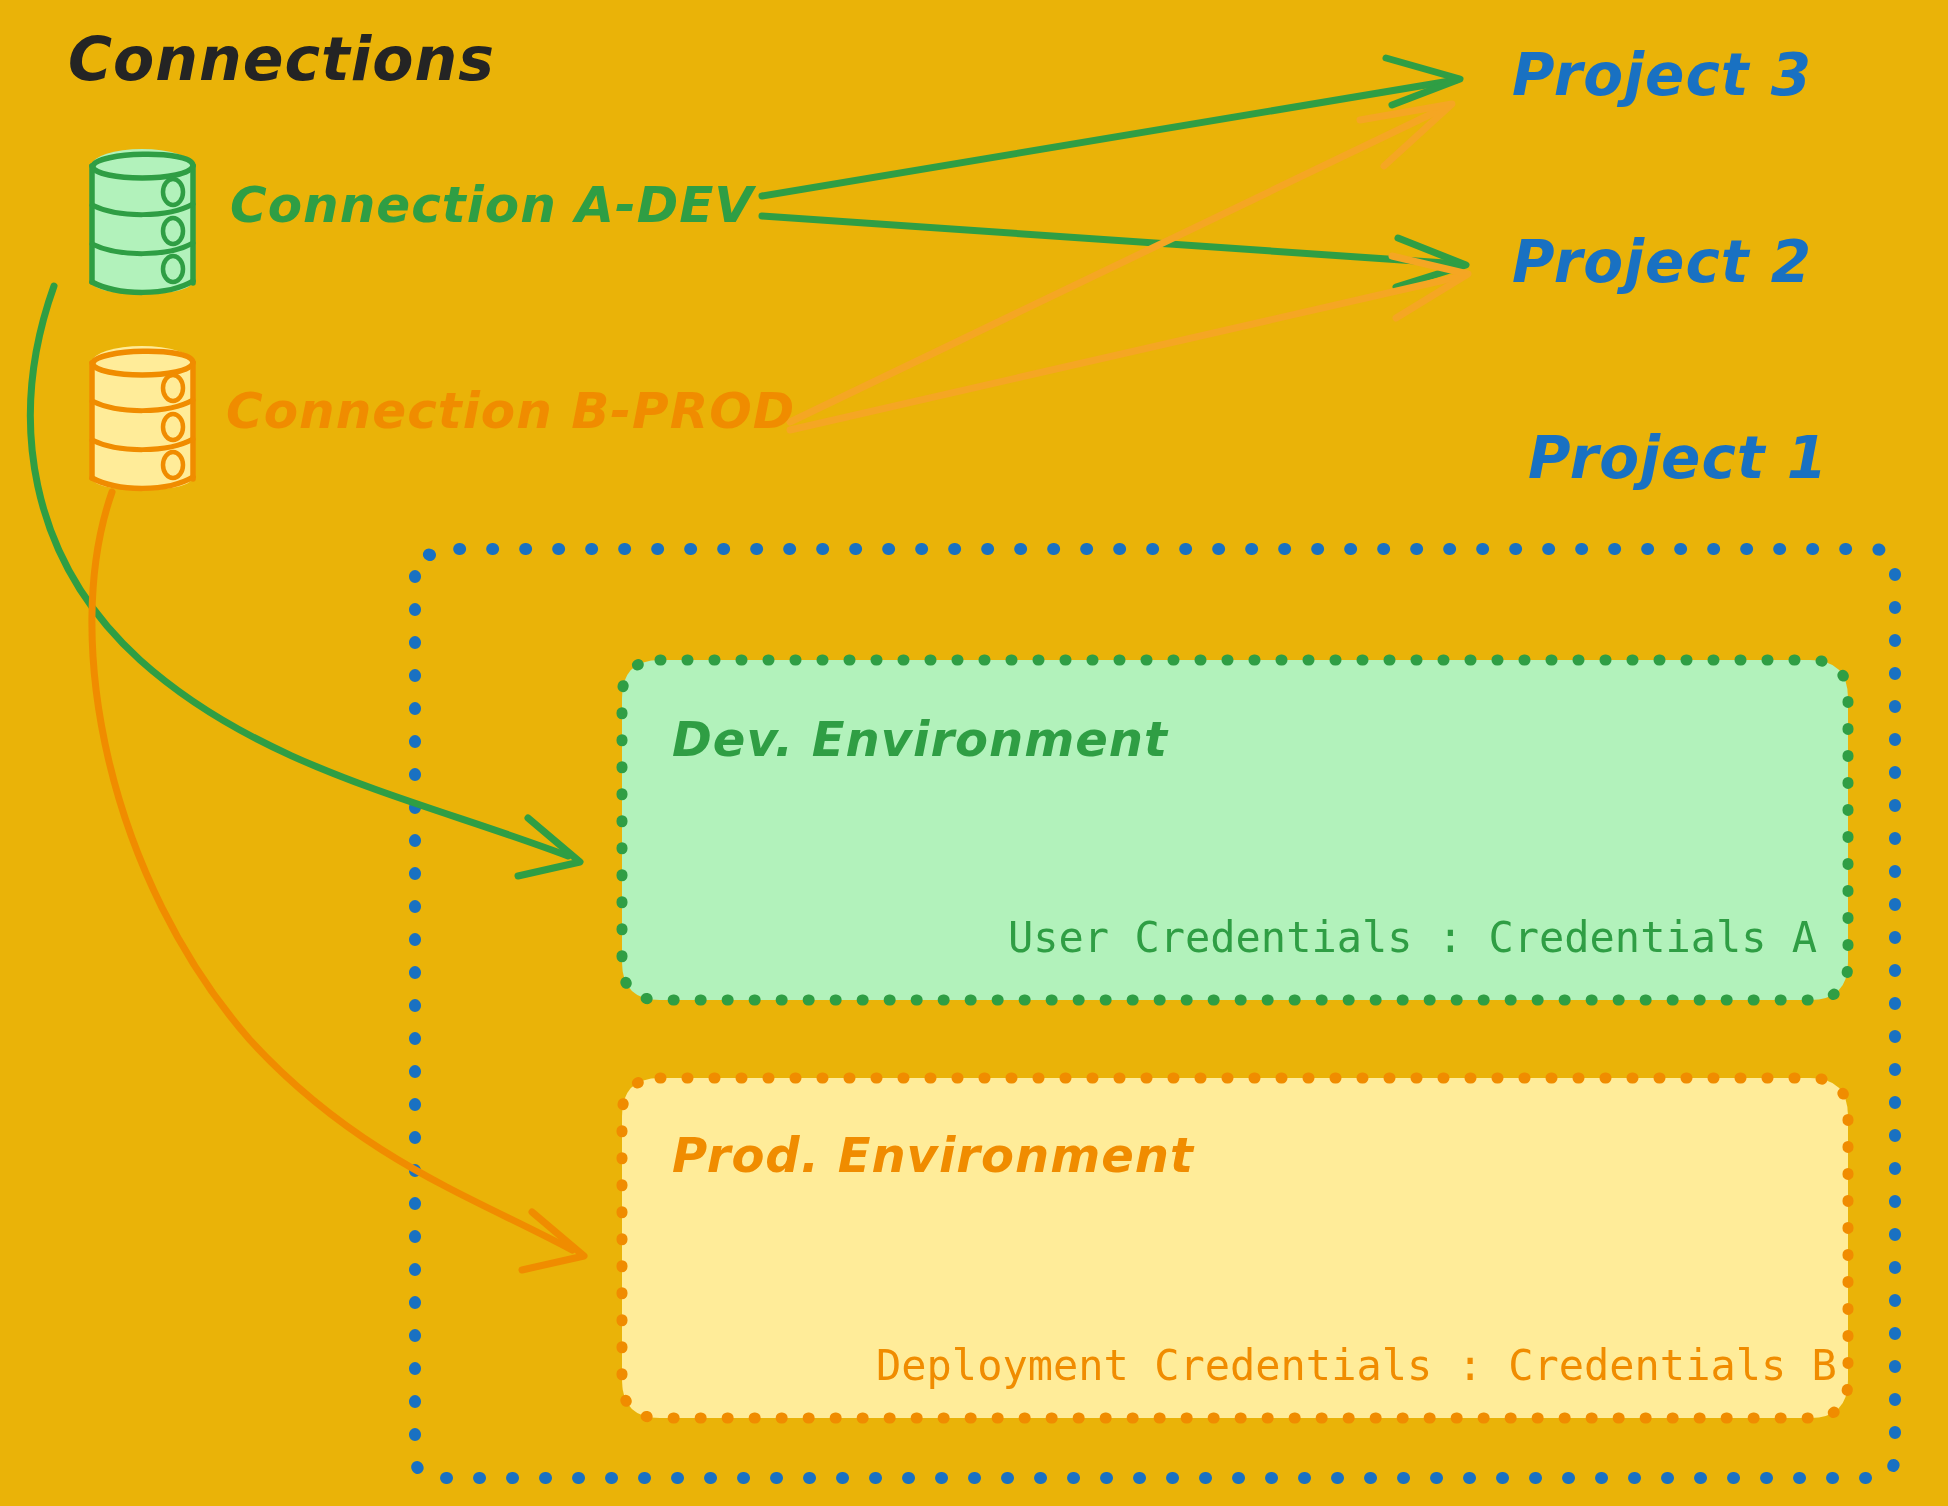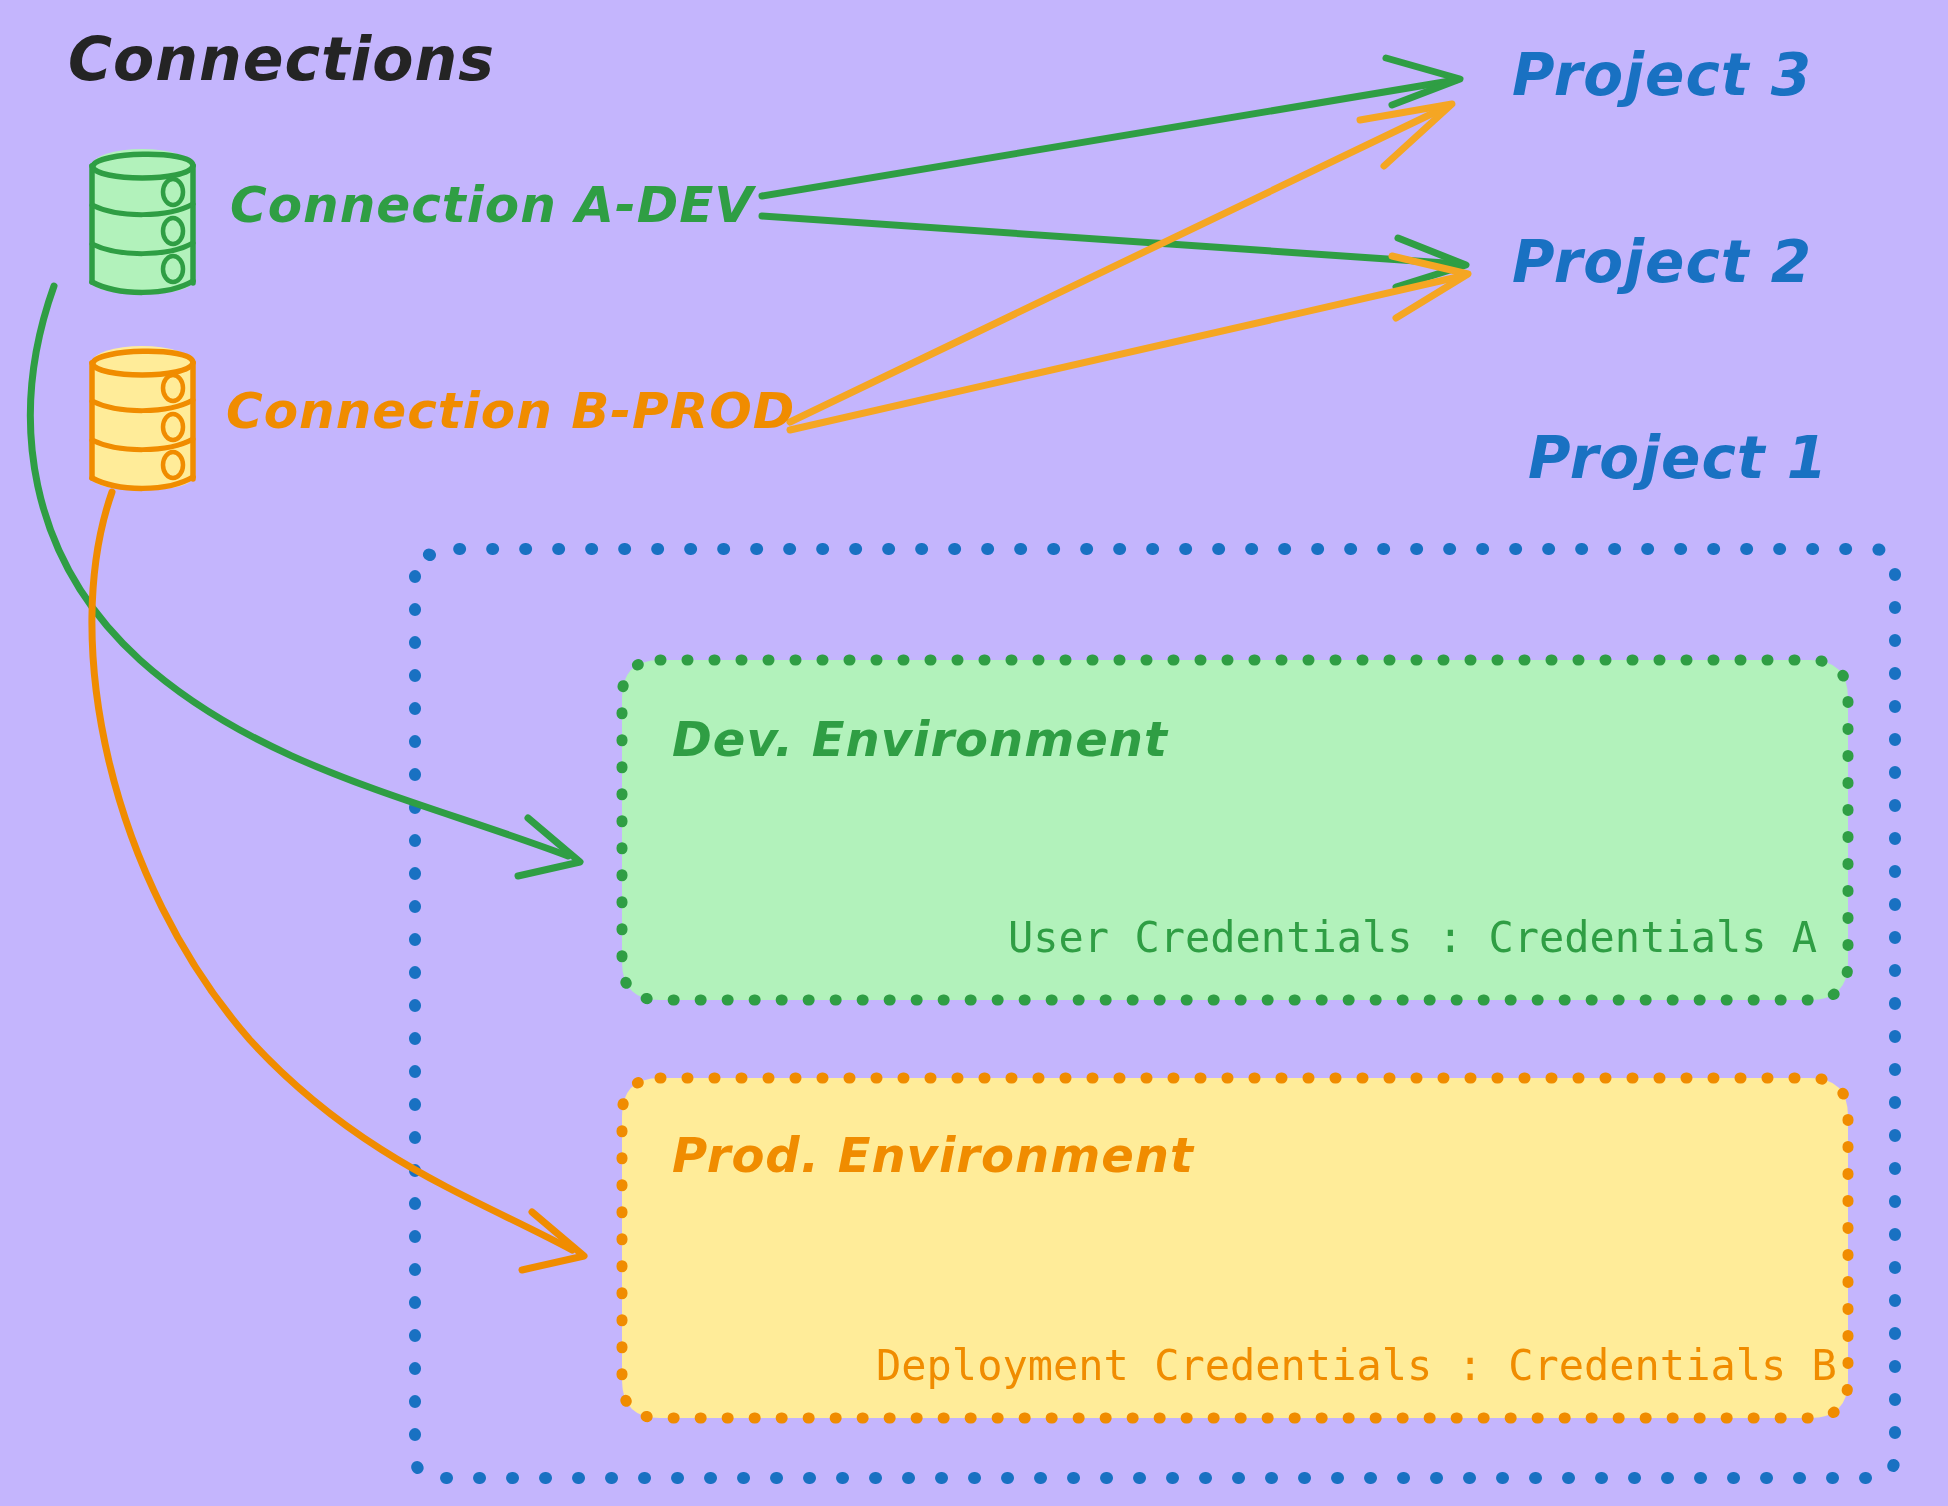--- a/index.html
+++ b/index.html
@@ -4,21 +4,21 @@
 <style>
   html, body {
     margin: 0;
     padding: 0;
     background: #ffffff;
   }
   #canvas {
     position: relative;
     width: 1948px;
     height: 1506px;
-    background: #c4b5fd;
+    background: #eab308;
     overflow: hidden;
     font-family: "DejaVu Sans", sans-serif;
   }
   svg.layer {
     position: absolute;
     left: 0;
     top: 0;
     width: 1948px;
     height: 1506px;
   }

